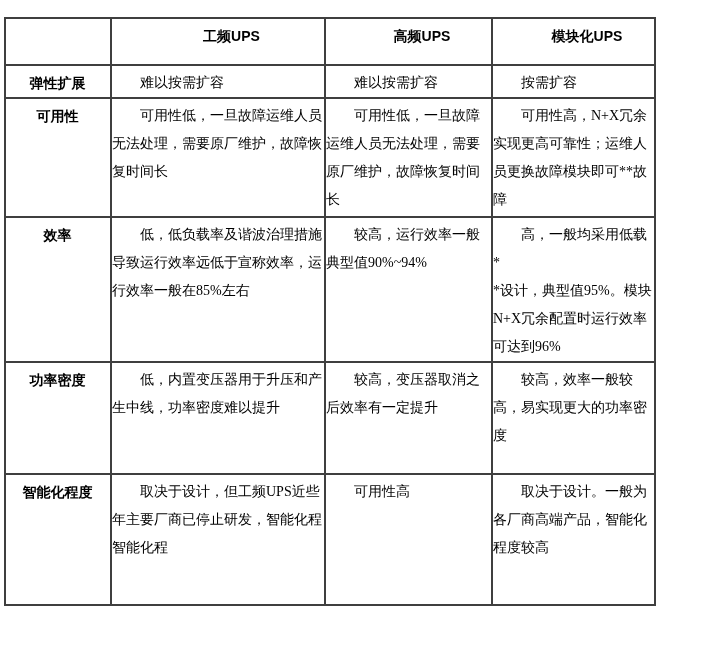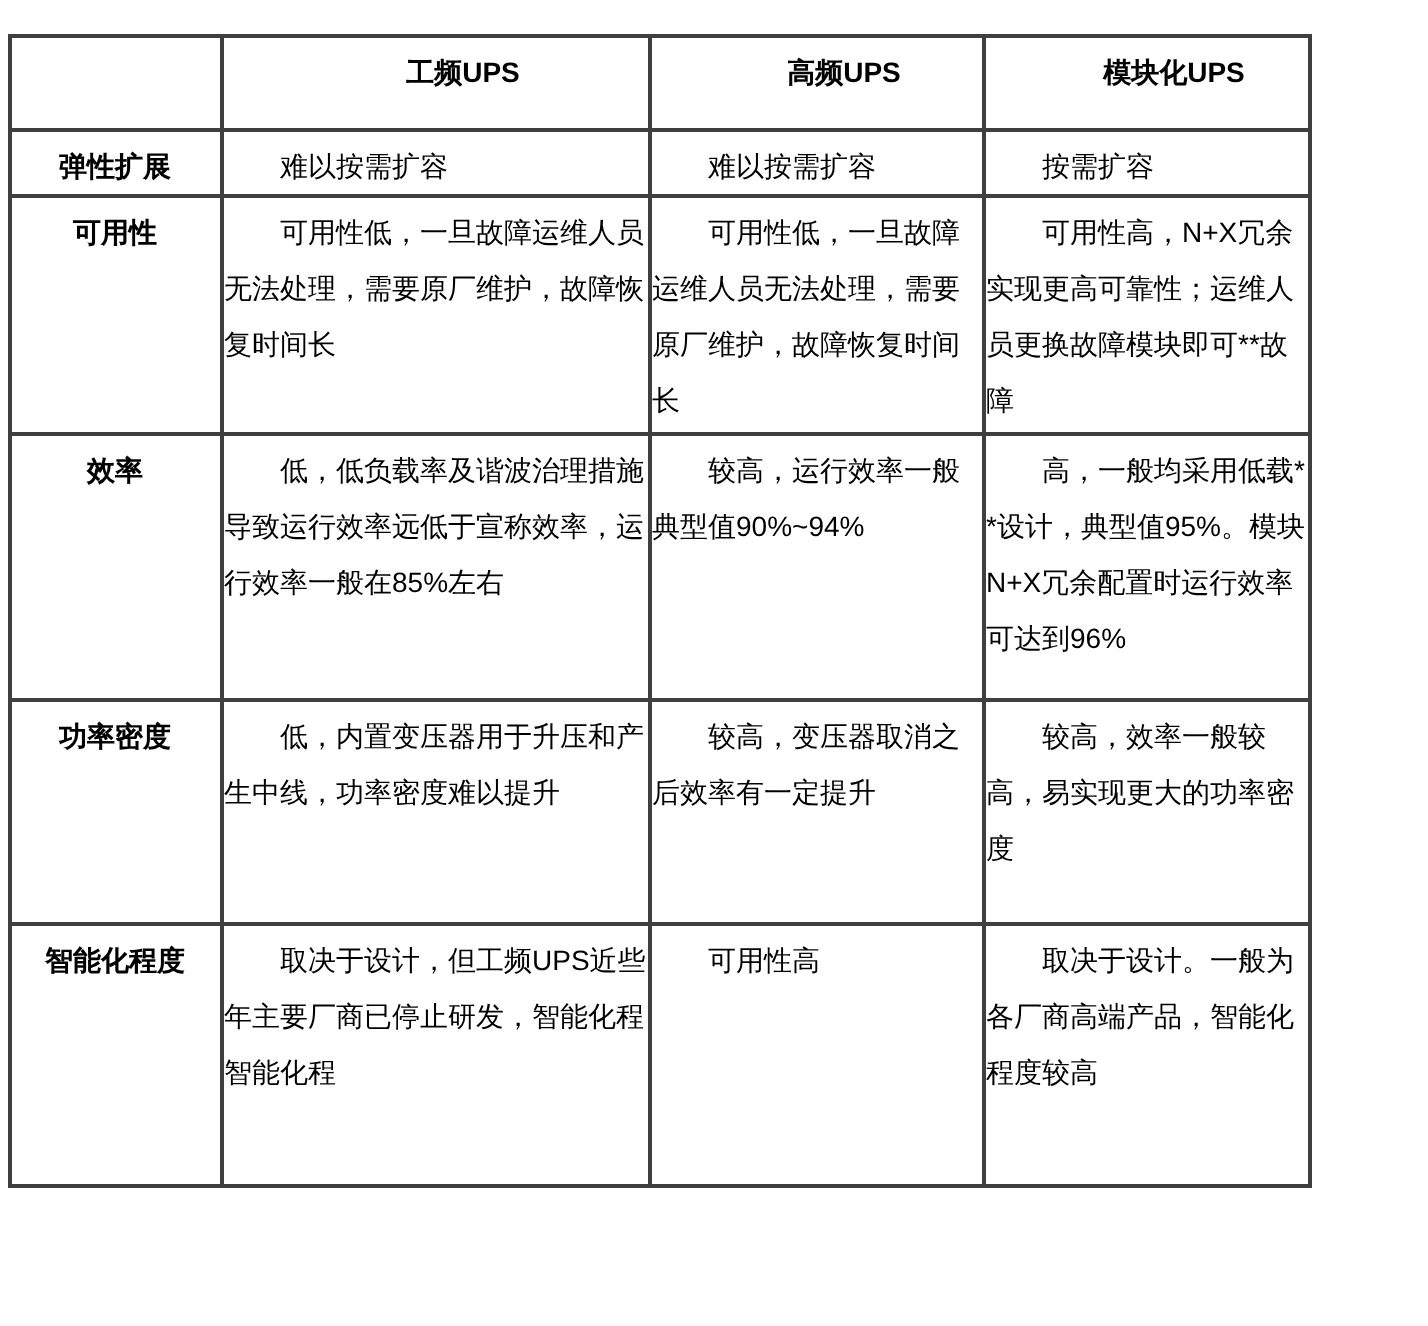--- a/index.html
+++ b/index.html
@@ -47,21 +47,21 @@
     text-align: center;
     text-indent: 28px;
   }
   
   tbody th {
     font-weight: bold;
     text-align: center;
     text-indent: 0;
   }
   td { font-weight: normal; text-align: left; }
-  td .line { text-indent: 0; }
+  td .line { text-indent: 0; font-family: Liberation Serif, serif; }
   td .line:first-child { text-indent: 28px; }
   
   tr.row-0 { height: 47px; }
   tr.row-1 { height: 32px; }
   tr.row-2 { height: 119px; }
   tr.row-3 { height: 133px; }
   tr.row-4 { height: 112px; }
   tr.row-5 { height: 131px; }
   tr.row-6 { height: 49px; }
 </style>

